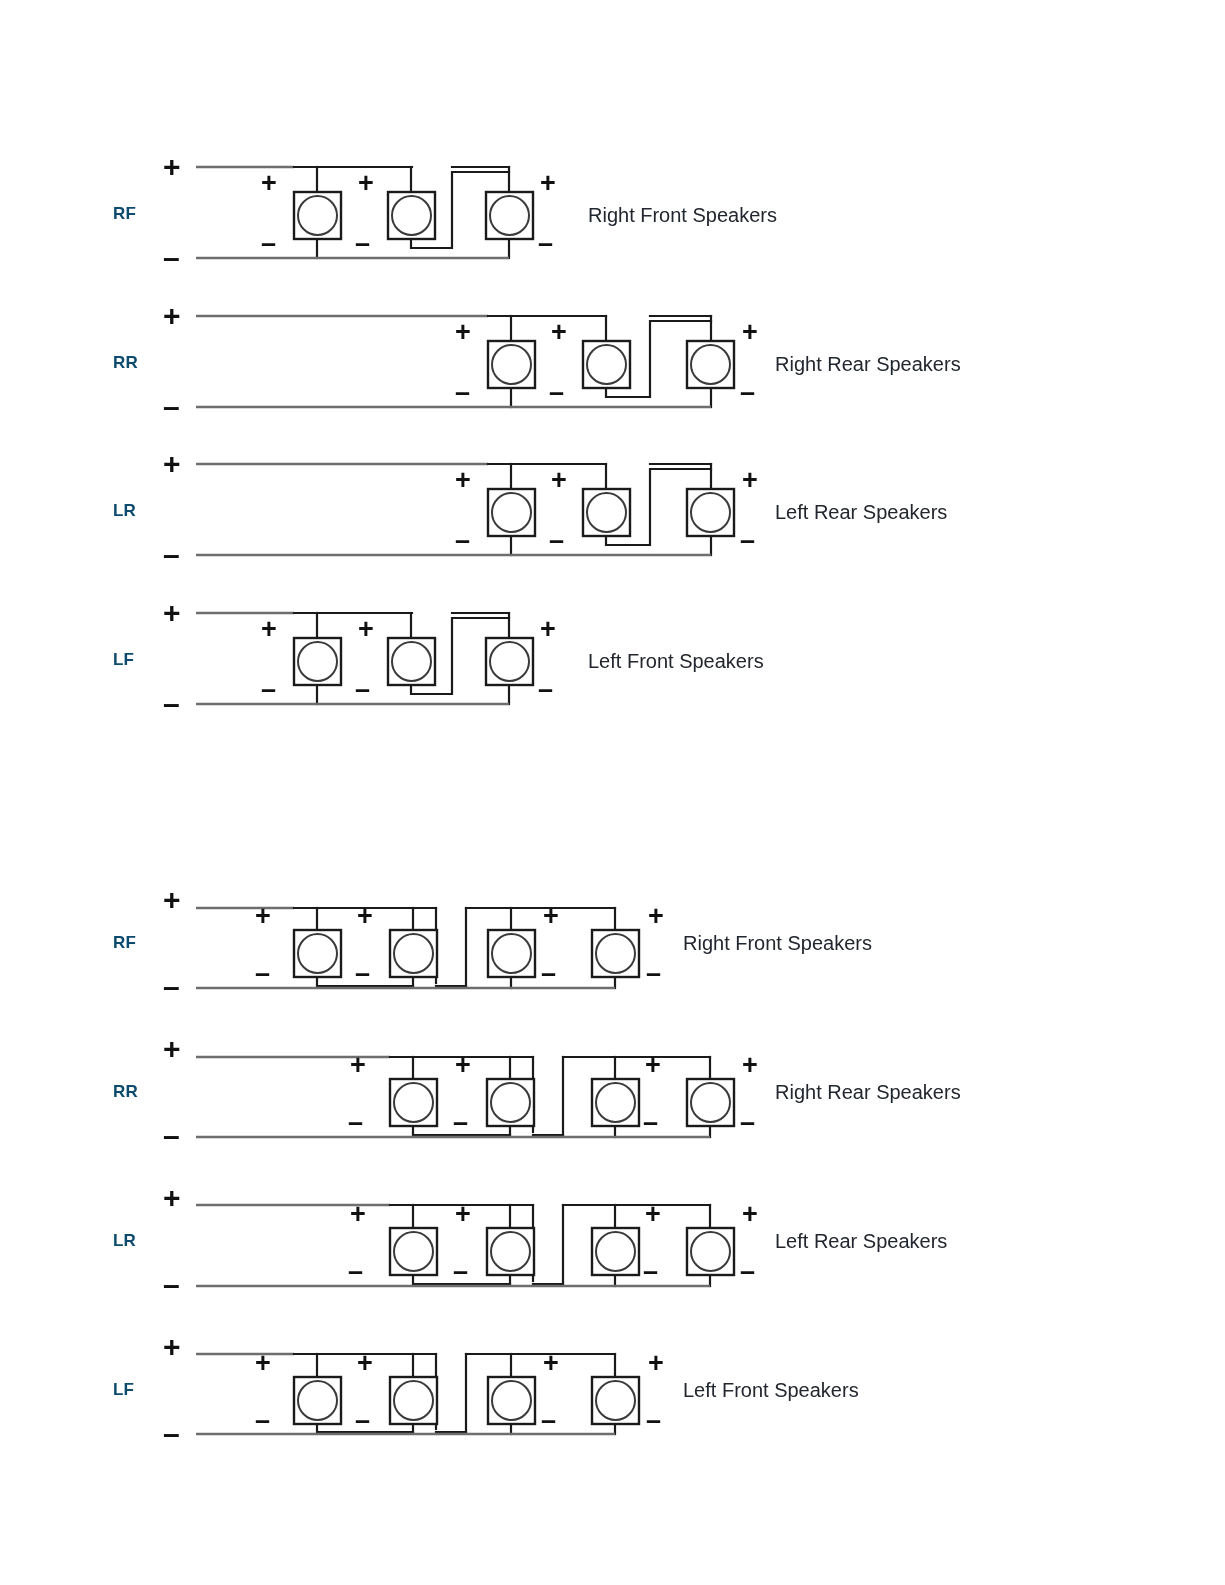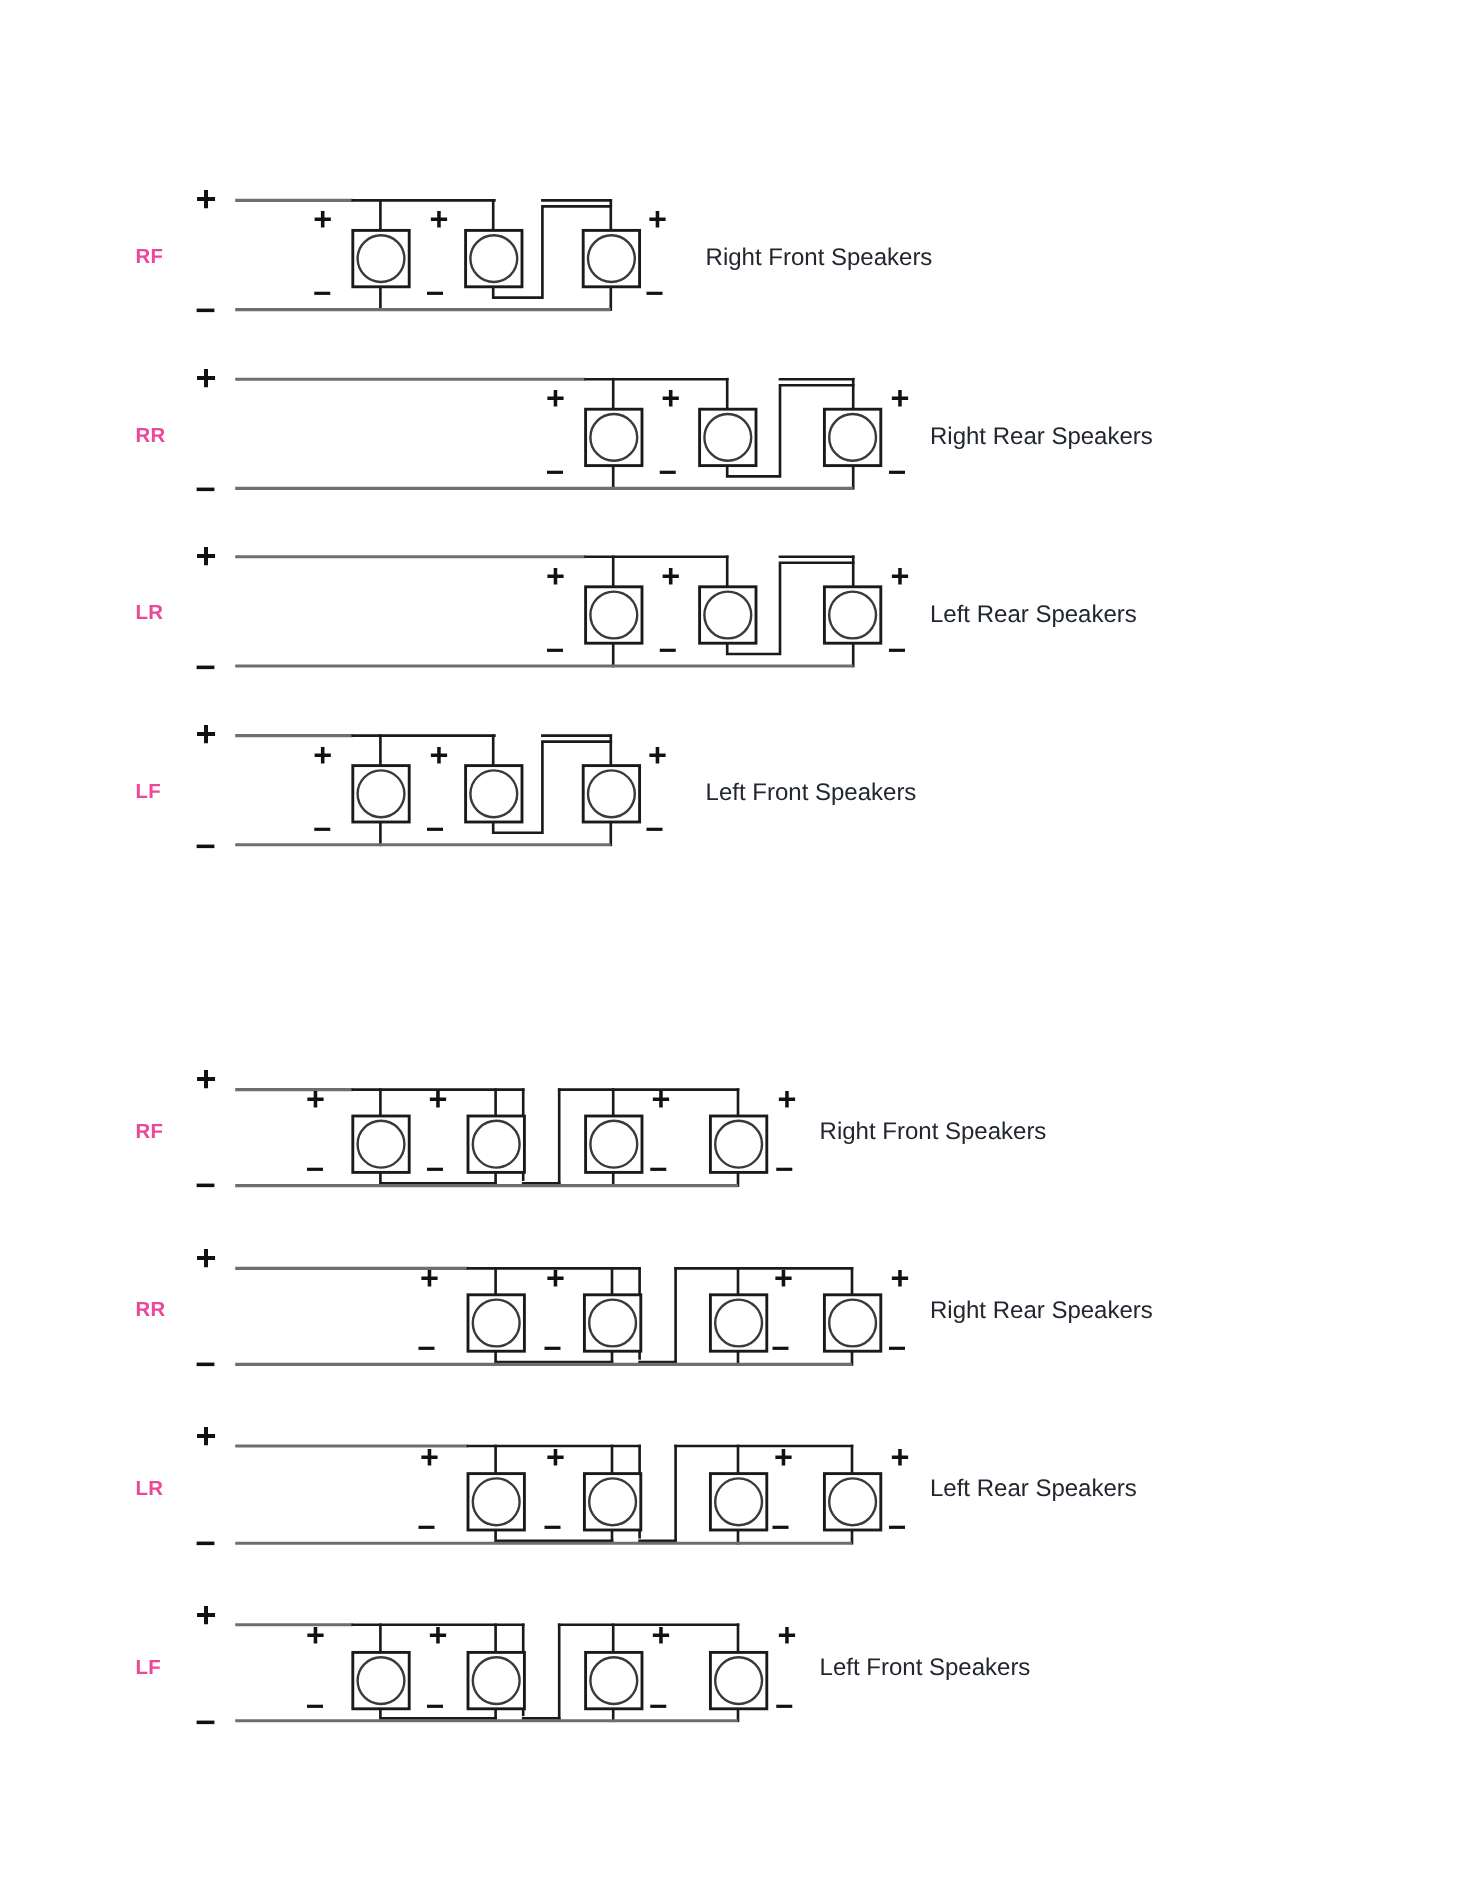--- a/index.html
+++ b/index.html
@@ -12,21 +12,21 @@
   }
   #stage{position:absolute;left:0;top:0;width:1225px;height:1585px;}
   svg.diagram{position:absolute;left:0;top:0;width:1225px;height:1585px;}
   .wire{stroke:#1a1a1a;stroke-width:2.2;fill:none;stroke-linecap:square;}
   .rail{stroke:#6e6e6e;stroke-width:2.6;fill:none;}
   .spk-box{stroke:#1a1a1a;stroke-width:2.4;fill:#ffffff;}
   .spk-circ{stroke:#3a3a3a;stroke-width:2.0;fill:#ffffff;}
   .lbl{
     position:absolute;
     font-family:"Liberation Sans", sans-serif;
-    color:#ec4899;
+    color:#0c4a6e;
     white-space:nowrap;
   }
   .side-label{font-weight:bold;font-size:17px;letter-spacing:.2px;}
   .desc-label{font-size:20px;color:#22262e;}
   .sign{
     position:absolute;
     font-weight:bold;
     color:#111111;
     line-height:1;
     white-space:nowrap;

